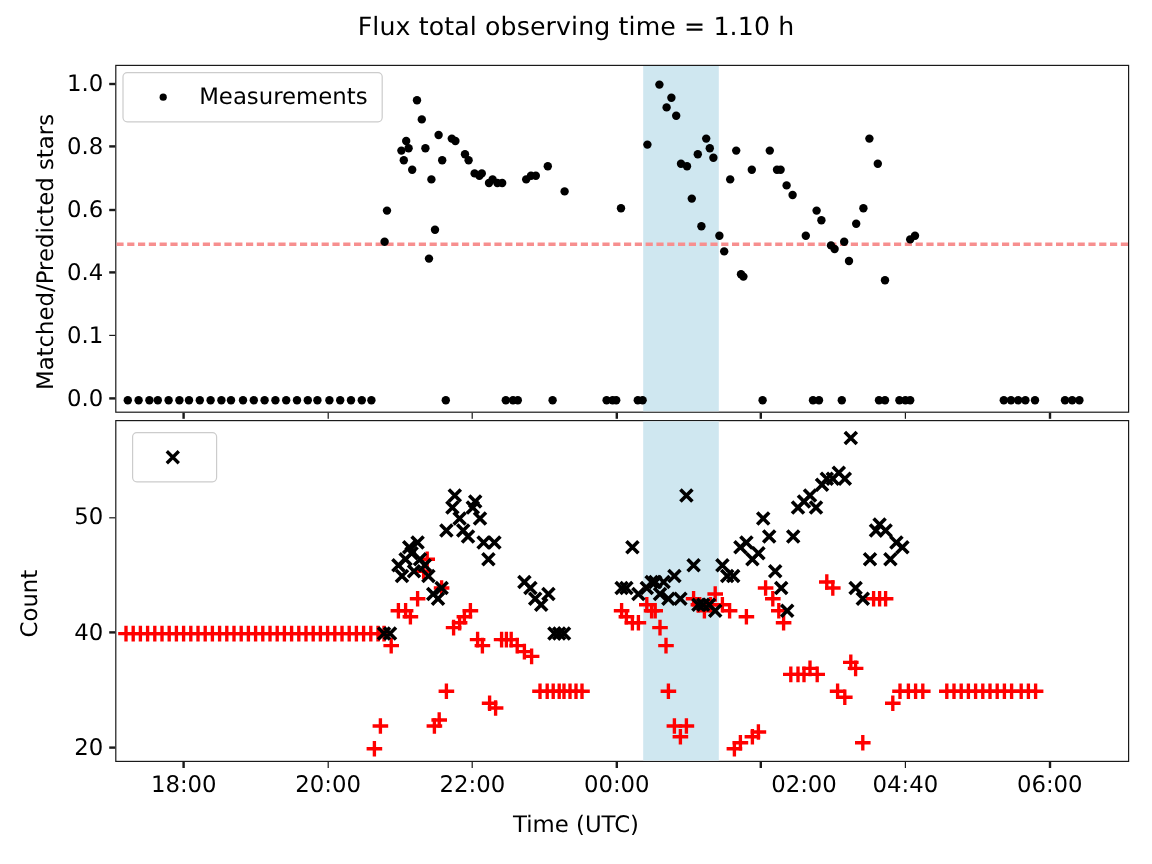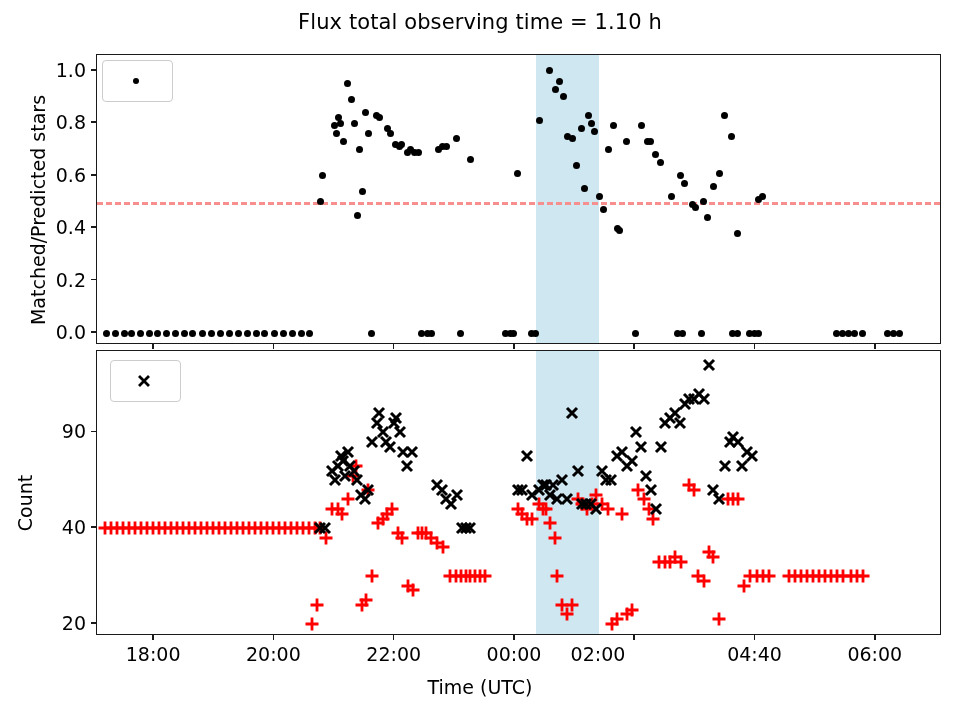--- a/index.html
+++ b/index.html
@@ -185,37 +185,38 @@
         <div class="pt" style="left: 765.612px; top: 278.19px; background: rgb(0, 0, 0);"></div>
         <div class="pt" style="left: 790.872px; top: 278.19px; background: rgb(0, 0, 0);"></div>
         <div class="pt" style="left: 796.886px; top: 278.19px; background: rgb(0, 0, 0);"></div>
         <div class="pt" style="left: 802.9px; top: 278.19px; background: rgb(0, 0, 0);"></div>
       </div>
   </div>
   <div class="axlabel" id="ylabel-top">Matched/Predicted stars</div>
   <div id="top-yticks">
       <div class="ytick-lbl" style="left: 16px; top: 332.19px;">0.0</div>
       <div class="tickmark y" style="left: 91px; top: 331.39px; background: rgb(26, 26, 26);"></div>
-      <div class="ytick-lbl" style="left: 16px; top: 279.701px;">0.2</div>
+      <div class="ytick-lbl" style="left: 16px; top: 279.701px;">0.1</div>
       <div class="tickmark y" style="left: 91px; top: 278.901px; background: rgb(26, 26, 26);"></div>
       <div class="ytick-lbl" style="left: 16px; top: 227.213px;">0.4</div>
       <div class="tickmark y" style="left: 91px; top: 226.413px; background: rgb(26, 26, 26);"></div>
       <div class="ytick-lbl" style="left: 16px; top: 174.724px;">0.6</div>
       <div class="tickmark y" style="left: 91px; top: 173.924px; background: rgb(26, 26, 26);"></div>
       <div class="ytick-lbl" style="left: 16px; top: 122.235px;">0.8</div>
       <div class="tickmark y" style="left: 91px; top: 121.435px; background: rgb(26, 26, 26);"></div>
       <div class="ytick-lbl" style="left: 16px; top: 69.7466px;">1.0</div>
       <div class="tickmark y" style="left: 91px; top: 68.9466px; background: rgb(26, 26, 26);"></div>
     </div>
 
   <div class="legend" id="legend-top">
     <div class="legend-row">
       <span class="legend-key">
           <span class="key-dot"></span>
         </span>
+      <span class="legend-txt">Measurements</span>
     </div>
   </div>
 
   <div class="panel" id="panel-bottom">
     <div class="plotsurface" id="bottom-surface">
         <div class="span-band" style="left: 439.039px; width: 63.1495px; background: rgb(207, 231, 240);"></div>
         <div class="mk" style="left: 7.81851px; top: 177.227px;">
           <svg viewBox="0 0 16 16">
             <path d="M8 1.5 L8 14.5 M1.5 8 L14.5 8" stroke="#ff0000" stroke-width="2.8"></path>
           </svg>
@@ -1311,21 +1312,21 @@
           </svg>
         </div>
       </div>
   </div>
   <div class="axlabel" id="ylabel-bottom">Count</div>
   <div id="bottom-yticks">
       <div class="ytick-lbl" style="left: 16px; top: 623.025px;">20</div>
       <div class="tickmark y" style="left: 91px; top: 622.225px; background: rgb(26, 26, 26);"></div>
       <div class="ytick-lbl" style="left: 16px; top: 527.227px;">40</div>
       <div class="tickmark y" style="left: 91px; top: 526.427px; background: rgb(26, 26, 26);"></div>
-      <div class="ytick-lbl" style="left: 16px; top: 431.429px;">90</div>
+      <div class="ytick-lbl" style="left: 16px; top: 431.429px;">50</div>
       <div class="tickmark y" style="left: 91px; top: 430.629px; background: rgb(26, 26, 26);"></div>
     </div>
 
   <div class="legend" id="legend-bottom">
     <div class="legend-row">
       <span class="legend-key">
         <svg width="18" height="18" viewBox="0 0 18 18">
             <path d="M4 4 L14 14 M14 4 L4 14" stroke="#000000" stroke-width="2.8" stroke-linecap="butt"></path>
           </svg>
       </span>
@@ -1338,21 +1339,21 @@
       <div class="tickmark x" style="left: 152.335px; top: 635px; background: rgb(26, 26, 26);"></div>
       <div class="xtick-lbl" style="left: 273.42px; top: 643px;">20:00</div>
       <div class="tickmark x" style="left: 272.62px; top: 344px; background: rgb(26, 26, 26);"></div>
       <div class="tickmark x" style="left: 272.62px; top: 635px; background: rgb(26, 26, 26);"></div>
       <div class="xtick-lbl" style="left: 393.705px; top: 643px;">22:00</div>
       <div class="tickmark x" style="left: 392.905px; top: 344px; background: rgb(26, 26, 26);"></div>
       <div class="tickmark x" style="left: 392.905px; top: 635px; background: rgb(26, 26, 26);"></div>
       <div class="xtick-lbl" style="left: 513.989px; top: 643px;">00:00</div>
       <div class="tickmark x" style="left: 513.189px; top: 344px; background: rgb(26, 26, 26);"></div>
       <div class="tickmark x" style="left: 513.189px; top: 635px; background: rgb(26, 26, 26);"></div>
-      <div class="xtick-lbl" style="left: 598px; top: 643px;">02:00</div>
+      <div class="xtick-lbl" style="left: 670px; top: 643px;">02:00</div>
       <div class="tickmark x" style="left: 633.474px; top: 344px; background: rgb(26, 26, 26);"></div>
       <div class="tickmark x" style="left: 633.474px; top: 635px; background: rgb(26, 26, 26);"></div>
       <div class="xtick-lbl" style="left: 754.559px; top: 643px;">04:40</div>
       <div class="tickmark x" style="left: 753.759px; top: 344px; background: rgb(26, 26, 26);"></div>
       <div class="tickmark x" style="left: 753.759px; top: 635px; background: rgb(26, 26, 26);"></div>
       <div class="xtick-lbl" style="left: 874.843px; top: 643px;">06:00</div>
       <div class="tickmark x" style="left: 874.043px; top: 344px; background: rgb(26, 26, 26);"></div>
       <div class="tickmark x" style="left: 874.043px; top: 635px; background: rgb(26, 26, 26);"></div>
     </div>
   <div class="axlabel" id="xlabel">Time (UTC)</div>

